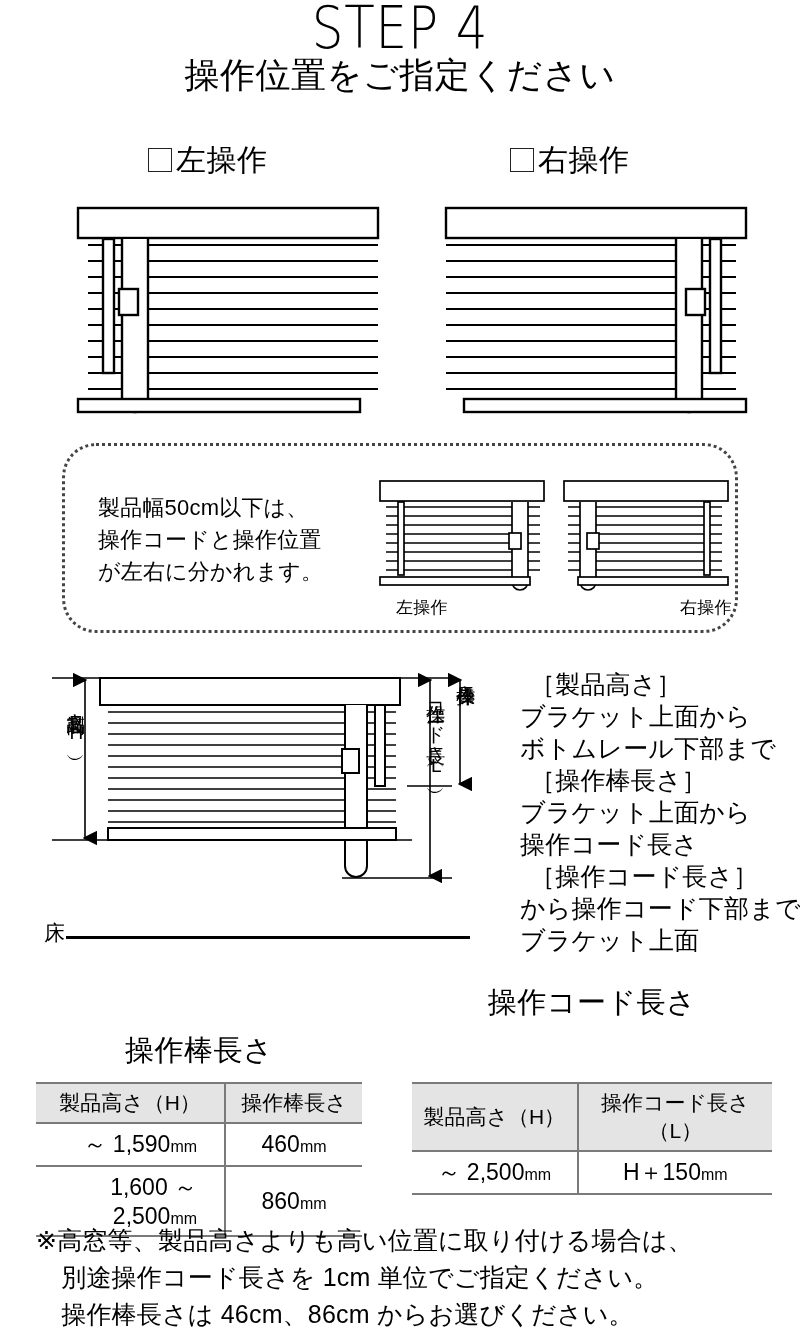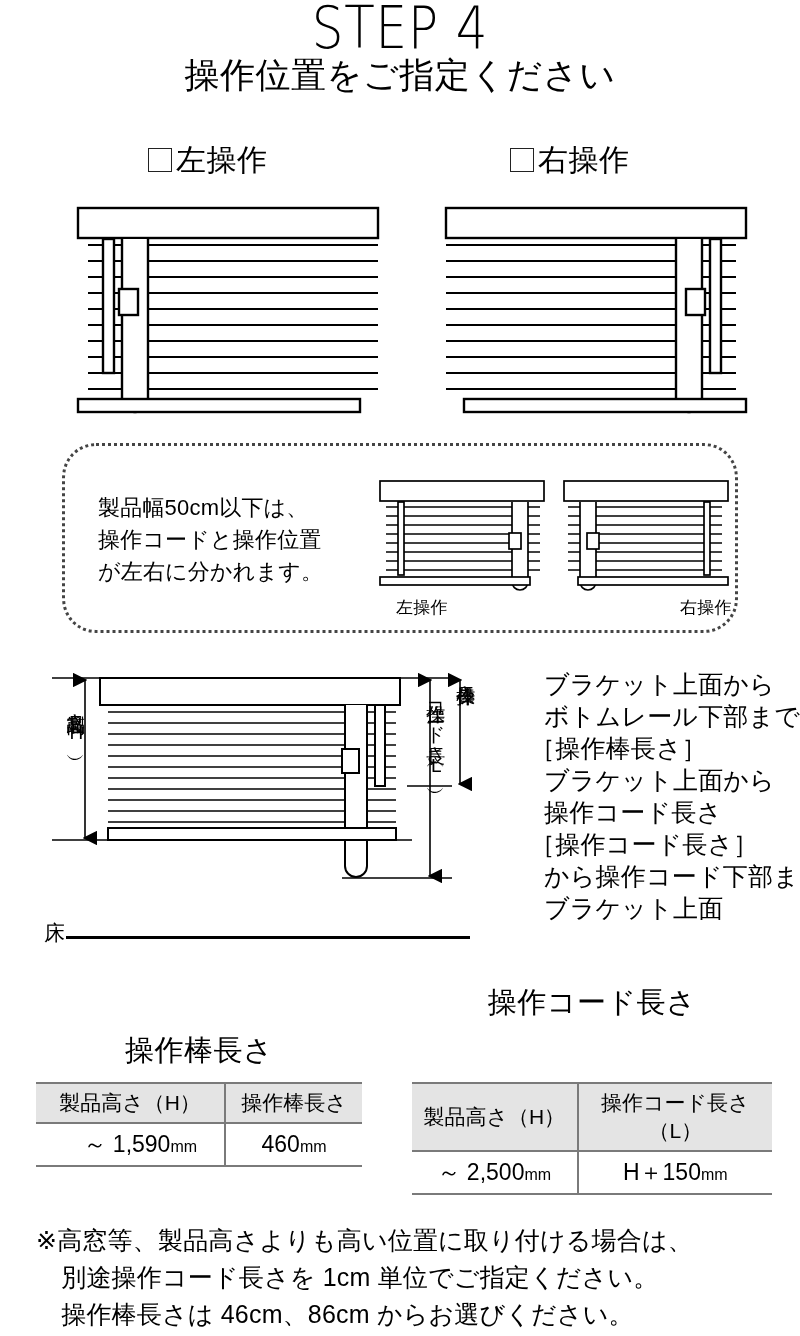--- a/index.html
+++ b/index.html
@@ -107,21 +107,21 @@
 
   
   #definitions {
     left: 520px; top: 668px;
     width: 280px;
     font-size: 25px;
     line-height: 1.28;
     letter-spacing: 0.2px;
   }
   .def-heading { text-indent: 10px; white-space: nowrap; }
-  .def-line { white-space: nowrap; margin-left: 24px; }
+  .def-line { white-space: nowrap; }
 
   
   .table-title {
     font-size: 29px;
     text-align: center;
     line-height: 1;
     letter-spacing: 0.5px;
   }
   #title-rod  { left: 36px;  top: 1036px; width: 326px; }
   #title-cord { left: 412px; top: 988px; width: 360px; }
@@ -334,20 +334,21 @@
 
 <div class="abs vlabel" id="dim-label-h">製品高さ（H）</div>
 <div class="abs vlabel" id="dim-label-cord">操作コード長さ（L）</div>
 <div class="abs vlabel" id="dim-label-rod">操作棒長さ</div>
 
 <div class="abs" id="floor-label">床</div>
 <div class="abs" id="floor-line"></div>
 
 <div class="abs" id="definitions">
   <div>
+    <div class="def-heading">［製品高さ］</div>
     <div class="def-line">ブラケット上面から</div>
     <div class="def-line">ボトムレール下部まで</div>
   </div>
   <div>
     <div class="def-heading">［操作棒長さ］</div>
     <div class="def-line">ブラケット上面から</div>
     <div class="def-line">操作コード長さ</div>
   </div>
   <div>
     <div class="def-heading">［操作コード長さ］</div>
@@ -361,20 +362,24 @@
   <thead>
     <tr>
       <th class="col-a" style="width:58%">製品高さ（H）</th>
       <th class="col-b">操作棒長さ</th>
     </tr>
   </thead>
   <tbody>
     <tr>
       <td class="col-a"><span>～ 1,590</span><span class="unit">mm</span></td>
       <td class="col-b"><span>460</span><span class="unit">mm</span></td>
+    </tr>
+    <tr>
+      <td class="col-a"><span>1,600 ～ 2,500</span><span class="unit">mm</span></td>
+      <td class="col-b"><span>860</span><span class="unit">mm</span></td>
     </tr>
   </tbody>
 </table>
 
 <div class="abs table-title" id="title-cord">操作コード長さ</div>
 <table class="spec" id="table-cord">
   <thead>
     <tr>
       <th class="col-a" style="width:46%">製品高さ（H）</th>
       <th class="col-b">操作コード長さ（L）</th>

